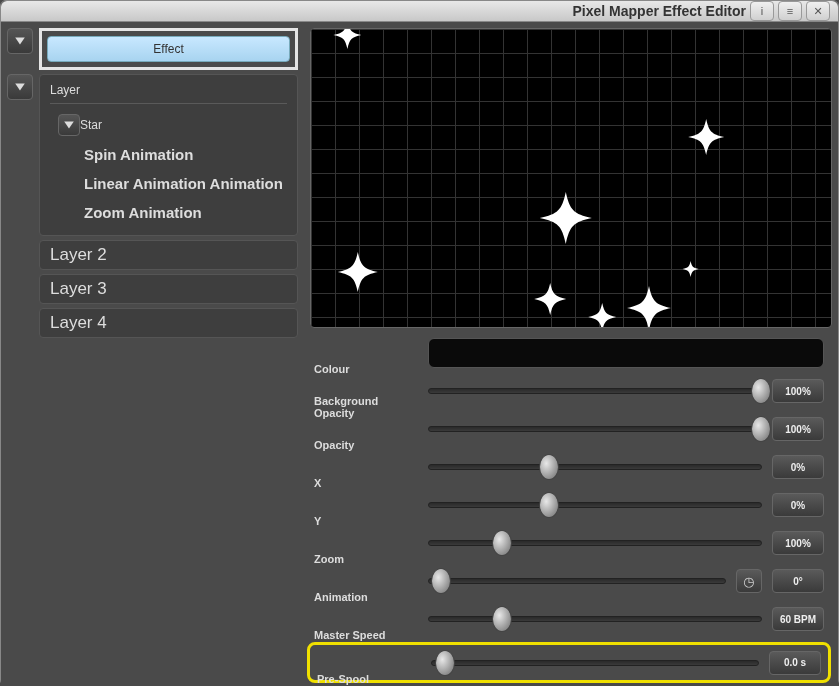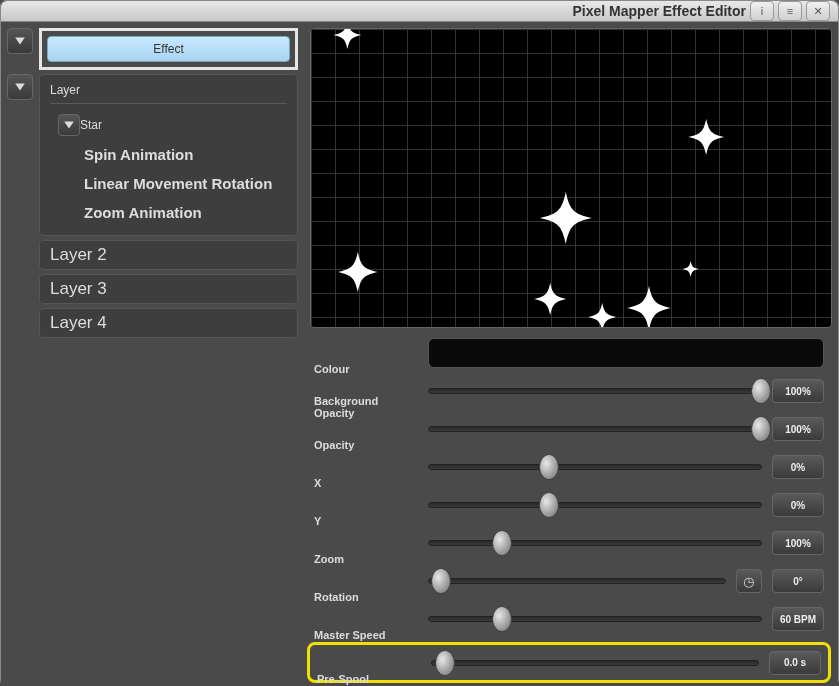--- a/index.html
+++ b/index.html
@@ -290,21 +290,21 @@
           <hr class="layer-divider">
           <div class="sub-row">
             <div class="tri-btn" style="width:22px;height:22px">
               <svg viewBox="0 0 10 10">
                   <polygon points="1,2 9,2 5,8" fill="currentColor"></polygon>
                 </svg>
             </div>
             <div>Star</div>
           </div>
           <div class="sub-item">Spin Animation</div>
-          <div class="sub-item">Linear Movement Rotation</div>
+          <div class="sub-item">Linear Animation Animation</div>
           <div class="sub-item">Zoom Animation</div>
         </div>
       </div>
 
       <div class="simple-layer" style="margin-left:32px">Layer 2</div>
       <div class="simple-layer" style="margin-left:32px">Layer 3</div>
       <div class="simple-layer" style="margin-left:32px">Layer 4</div>
 
     </div>
 
@@ -365,21 +365,21 @@
 
         <div class="param-row">
           <div class="param-label">Zoom</div>
           <div class="slider-track">
               <div class="slider-thumb" style="left: 22%;"></div>
             </div>
           <div class="param-btn">100%</div>
         </div>
 
         <div class="param-row">
-          <div class="param-label">Rotation</div>
+          <div class="param-label">Animation</div>
           <div class="slider-track">
               <div class="slider-thumb" style="left: 4%;"></div>
             </div>
           <div class="icon-btn">◷</div>
           <div class="param-btn">0°</div>
         </div>
 
         <div class="param-row">
           <div class="param-label">Master Speed</div>
           <div class="slider-track">

